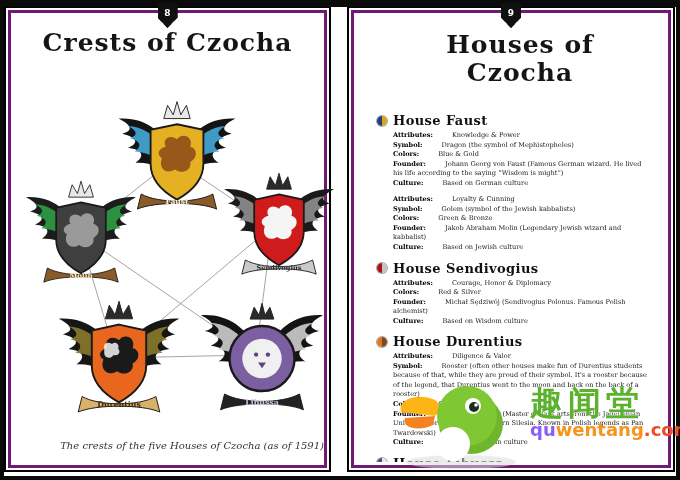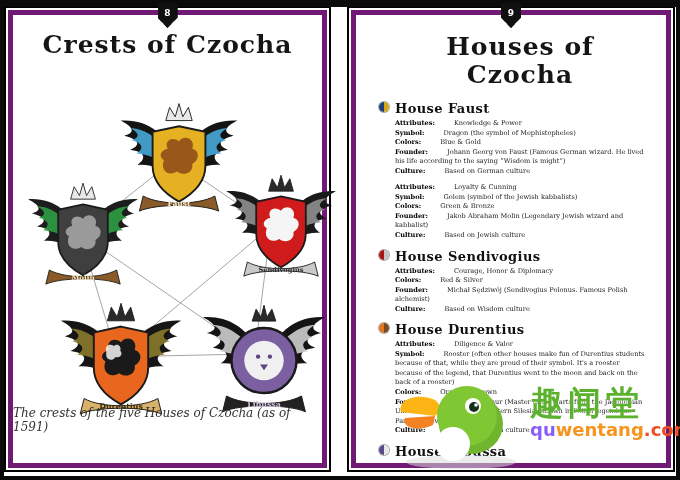--- a/index.html
+++ b/index.html
@@ -2,46 +2,46 @@
 <html><head>
 <meta charset="utf-8">
 <style>
   html,body{margin:0;padding:0;}
   body{
     width:680px;height:480px;position:relative;background:#ffffff;overflow:hidden;
     font-family:"DejaVu Serif","Liberation Serif",serif;
   }
   .frame{position:absolute;inset:0;border:4px solid #0a0a0a;border-top:7px solid #0a0a0a;pointer-events:none;z-index:6;}
   .page{position:absolute;top:6px;height:466px;background:#fff;border:2px solid #000;box-sizing:border-box;}
-  .page-inner{position:absolute;inset:2px;border:5px solid #701a75;}
+  .page-inner{position:absolute;inset:2px;border:3px solid #701a75;}
   #leftPage{left:4px;width:327px;}
   #rightPage{left:347px;width:328px;}
   .badge{
     position:absolute;top:-5px;left:50%;transform:translateX(-50%);
     width:20px;height:25px;background:#101010;z-index:7;
     clip-path:polygon(0 0,100% 0,100% 58%,50% 100%,0 58%);
     color:#fff;font-size:9px;font-weight:bold;text-align:center;line-height:20px;
     box-shadow:inset 0 0 0 4px #101010;
     font-family:"DejaVu Sans","Liberation Sans",sans-serif;
   }
   .page-title{
     text-align:center;font-weight:bold;color:#151515;
     font-size:25px;letter-spacing:1px;margin:0;padding-top:16px;line-height:1.1;
   }
   
   .pentagon-lines{position:absolute;inset:0;width:100%;height:100%;}
   .crest{position:absolute;}
   .caption{
-    position:absolute;left:0;right:0;bottom:29px;text-align:left;
-    font-style:italic;font-size:12px;color:#333;
+    position:absolute;left:0;right:0;bottom:14px;text-align:right;
+    font-style:italic;font-size:10px;color:#333;
   }
   
   .rp-content{position:absolute;inset:3px;padding:12px 18px 0 36px;box-sizing:border-box;overflow:hidden;}
-  .rp-content .page-title{padding-top:3px;margin-bottom:14px;}
-  .house-head{display:flex;margin:9px 0 4px -16px;}
+  .rp-content .page-title{padding-top:3px;margin-bottom:28px;}
+  .house-head{display:flex;align-items:center;margin:9px 0 4px -16px;}
   .house-icon{
     width:10px;height:10px;border-radius:50%;overflow:hidden;display:flex;
     margin-right:6px;flex:none;box-shadow:0 0 0 1px rgba(0,0,0,.35);
   }
   .house-icon .half{width:50%;height:100%;}
   .house-name{font-size:13px;font-weight:bold;color:#111;letter-spacing:.4px;line-height:1;}
   .fields{margin:0 0 7px 0;}
   .fld{margin:0;font-size:6.6px;line-height:1.45;color:#222;max-width:275px;}
   .fld b{margin-right:19px;color:#000;}
   

